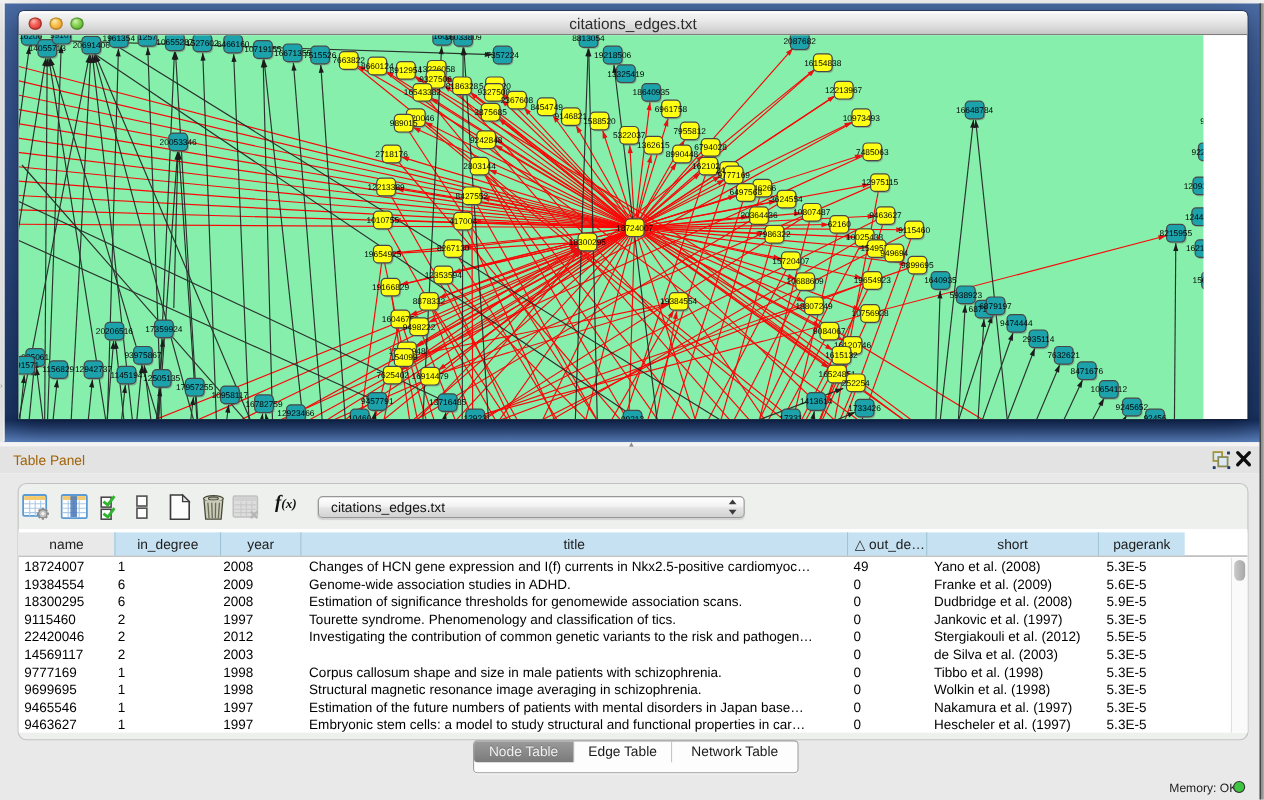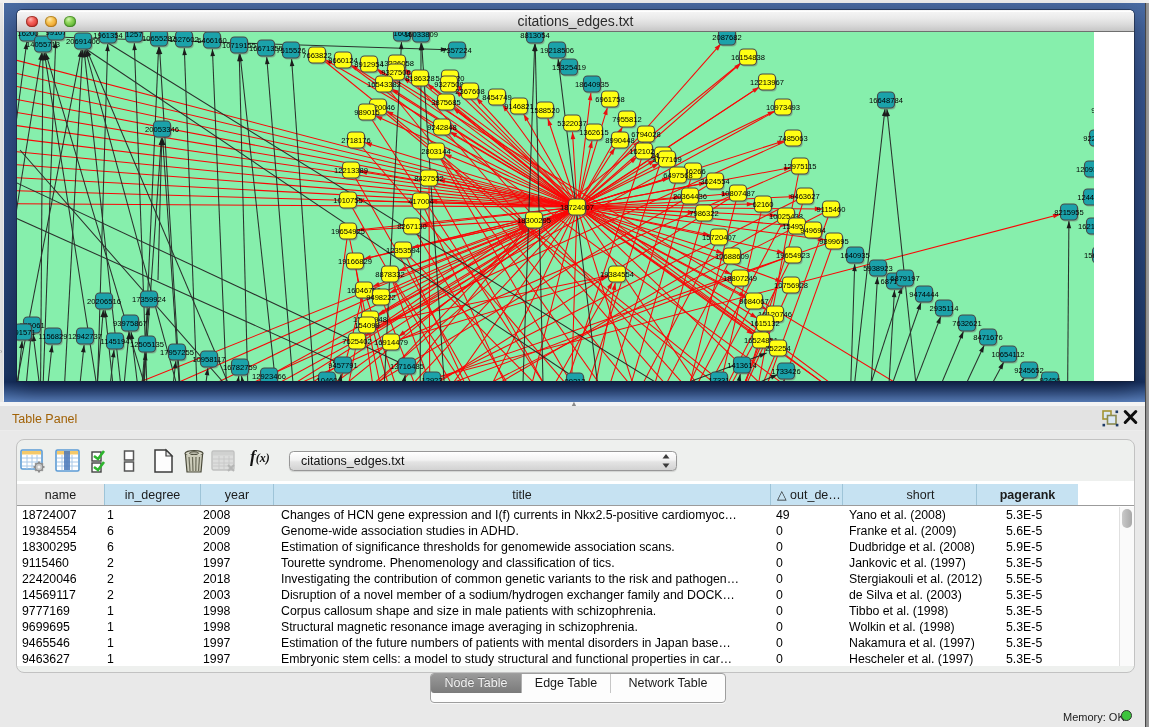--- a/index.html
+++ b/index.html
@@ -1059,21 +1059,21 @@
       </svg></div>
 
   <div class="abs" id="tablebox"></div>
   <div class="abs" id="thead">
     <div class="hc" style="left:0px;width:87px;background:#e9e9e9;border-left:none;">name</div>
     <div class="hc" style="left:87px;width:96px;">in_degree</div>
     <div class="hc" style="left:183px;width:73px;">year</div>
     <div class="hc" style="left:256px;width:497px;">title</div>
     <div class="hc" style="left:753px;width:72px;text-align:left;padding-left:6px;">△ out_de…</div>
     <div class="hc" style="left:825px;width:156px;">short</div>
-    <div class="hc" style="left:959px;width:102px;font-weight:bold;">pagerank</div>
+    <div class="hc" style="left:981px;width:79px;">pagerank</div>
   </div>
 <div class="trow" style="top:507px">
 <span style="left:22px">18724007</span>
       <span style="left:107px">1</span>
       <span style="left:203px">2008</span>
       <span style="left:281px">Changes of HCN gene expression and I(f) currents in Nkx2.5-positive cardiomyoc…</span>
       <span style="left:776px">49</span>
       <span style="left:849px">Yano et al. (2008)</span>
       <span style="left:1006px">5.3E-5</span>
     </div>
@@ -1100,31 +1100,30 @@
       <span style="left:107px">2</span>
       <span style="left:203px">1997</span>
       <span style="left:281px">Tourette syndrome. Phenomenology and classification of tics.</span>
       <span style="left:776px">0</span>
       <span style="left:849px">Jankovic et al. (1997)</span>
       <span style="left:1006px">5.3E-5</span>
     </div>
 <div class="trow" style="top:571px">
 <span style="left:22px">22420046</span>
       <span style="left:107px">2</span>
-      <span style="left:203px">2018</span>
+      <span style="left:203px">2012</span>
       <span style="left:281px">Investigating the contribution of common genetic variants to the risk and pathogen…</span>
       <span style="left:776px">0</span>
       <span style="left:849px">Stergiakouli et al. (2012)</span>
       <span style="left:1006px">5.5E-5</span>
     </div>
 <div class="trow" style="top:587px">
 <span style="left:22px">14569117</span>
       <span style="left:107px">2</span>
       <span style="left:203px">2003</span>
-      <span style="left:281px">Disruption of a novel member of a sodium/hydrogen exchanger family and DOCK…</span>
       <span style="left:776px">0</span>
       <span style="left:849px">de Silva et al. (2003)</span>
       <span style="left:1006px">5.3E-5</span>
     </div>
 <div class="trow" style="top:603px">
 <span style="left:22px">9777169</span>
       <span style="left:107px">1</span>
       <span style="left:203px">1998</span>
       <span style="left:281px">Corpus callosum shape and size in male patients with schizophrenia.</span>
       <span style="left:776px">0</span>

